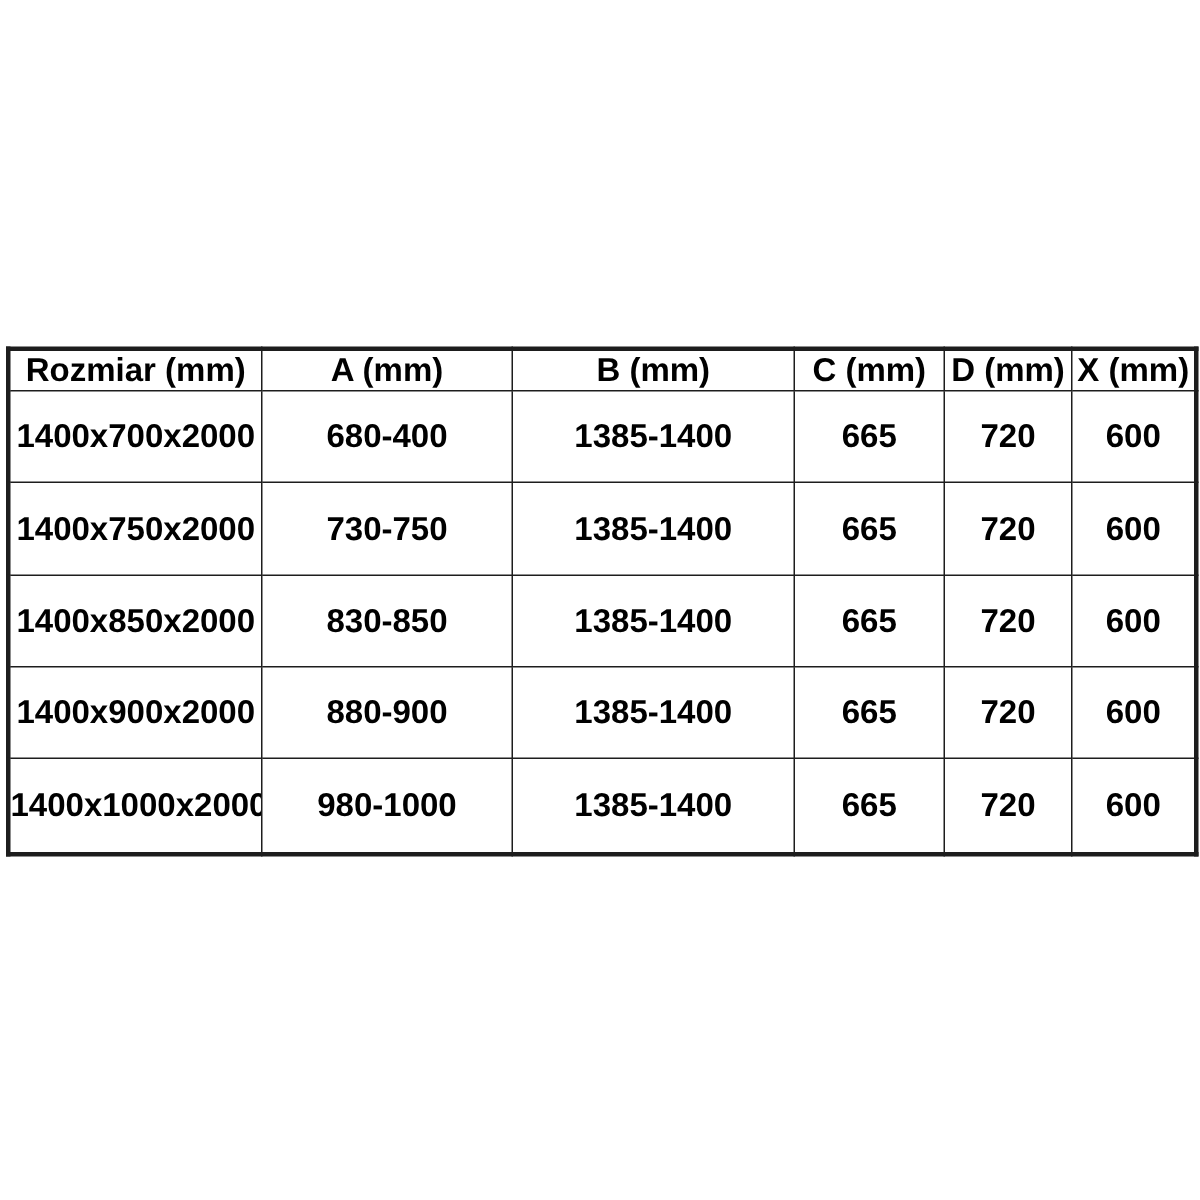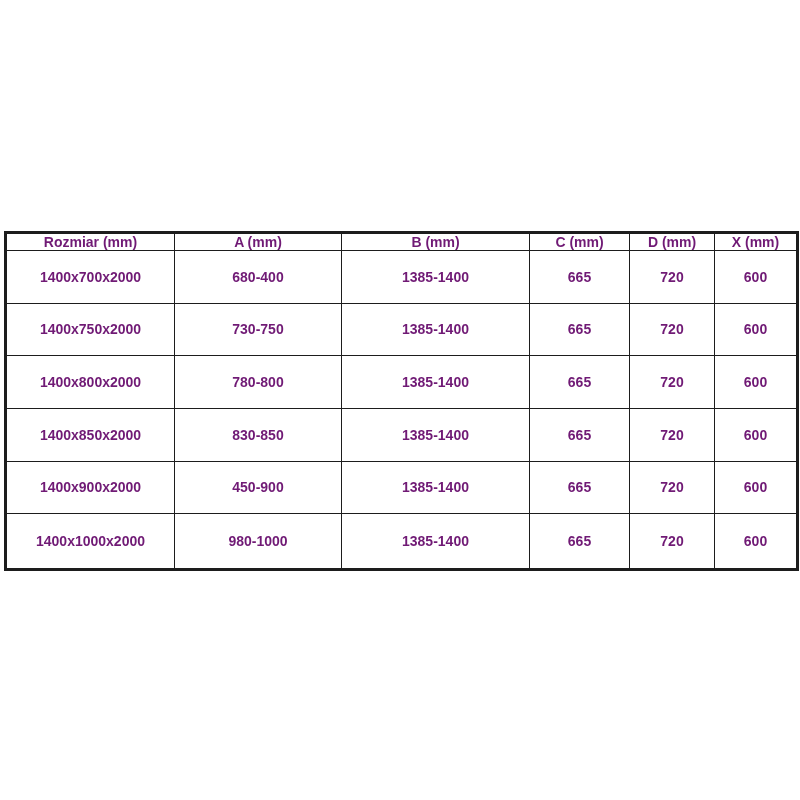--- a/index.html
+++ b/index.html
@@ -22,22 +22,22 @@
     height: 340px;
     border-collapse: collapse;
     table-layout: fixed;
     border: 3px solid #1d1d1d;
   }
   table.size-table th,
   table.size-table td {
     border: 1.5px solid #1d1d1d;
     text-align: center;
     vertical-align: middle;
-    color: #701a75;
-    font-size: 14px;
+    color: #000000;
+    font-size: 22px;
     white-space: nowrap;
     overflow: hidden;
   }
   table.size-table th {
     font-weight: bold;
   }
   table.size-table td {
     font-weight: bold;
   }
 </style>
@@ -75,38 +75,30 @@
         </tr>
         <tr>
           <td>1400x750x2000</td>
           <td>730-750</td>
           <td>1385-1400</td>
           <td>665</td>
           <td>720</td>
           <td>600</td>
         </tr>
         <tr>
-          <td>1400x800x2000</td>
-          <td>780-800</td>
-          <td>1385-1400</td>
-          <td>665</td>
-          <td>720</td>
-          <td>600</td>
-        </tr>
-        <tr>
           <td>1400x850x2000</td>
           <td>830-850</td>
           <td>1385-1400</td>
           <td>665</td>
           <td>720</td>
           <td>600</td>
         </tr>
         <tr>
           <td>1400x900x2000</td>
-          <td>450-900</td>
+          <td>880-900</td>
           <td>1385-1400</td>
           <td>665</td>
           <td>720</td>
           <td>600</td>
         </tr>
         <tr>
           <td>1400x1000x2000</td>
           <td>980-1000</td>
           <td>1385-1400</td>
           <td>665</td>

